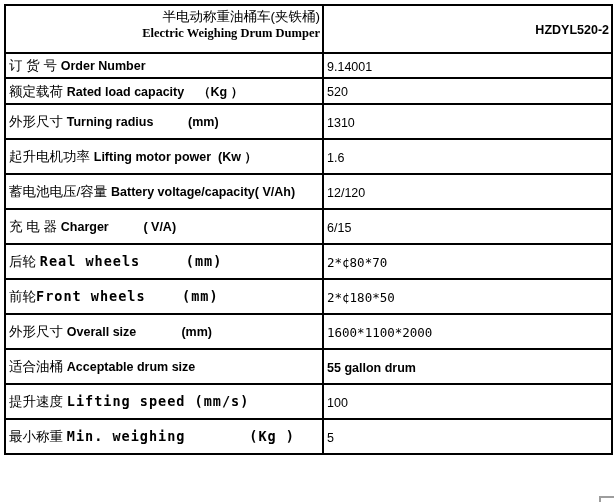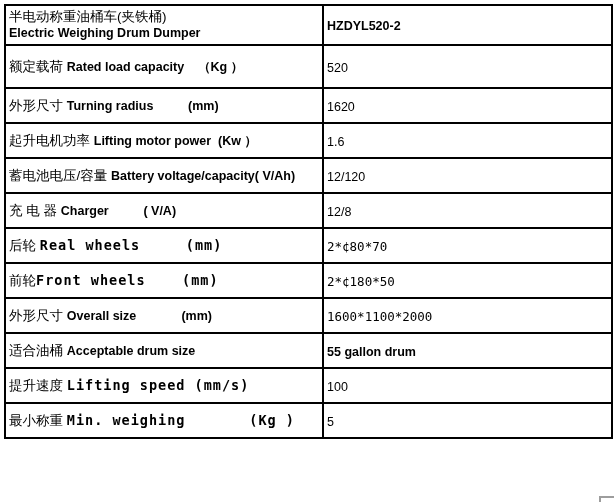--- a/index.html
+++ b/index.html
@@ -13,32 +13,32 @@
   }
   td{
     border:2px solid #000;
     padding:0 2px 0 3px;
     vertical-align:middle;
     overflow:hidden;
   }
   col.c-label{width:318px;}
   col.c-value{width:289px;}
   tr{height:35px;}
-  tr.r0{height:40px;}
+  tr.r0{height:48px;text-align:right;}
   tr.r1{height:25px;}
-  tr.r2{height:43px;}
+  tr.r2{height:26px;}
   tr.r0 td.label-cell{vertical-align:top;padding-top:2px;}
   .label-zh{font-size:13.5px;white-space:pre;}
   .label-en{font-weight:bold;font-size:12.5px;white-space:pre;}
   .label-en.mono{
     font-family:"DejaVu Sans Mono",monospace;
     font-size:13.5px;letter-spacing:1px;
   }
   .title-line1{font-size:13.5px;line-height:17px;white-space:pre;}
-  .title-line2{font-weight:bold;font-size:12.5px;line-height:17px;white-space:pre;}
+  .title-line2{font-weight:bold;font-size:12.5px;line-height:17px;white-space:pre;font-family:Liberation Serif, serif;}
   .value-text{font-size:12.5px;white-space:pre;}
   .value-text.bold{font-weight:bold;}
   .value-text.mono{font-family:"DejaVu Sans Mono",monospace;font-size:12.5px;}
   .corner-mark{
     position:absolute;left:599px;top:496px;width:15px;height:6px;
     border-top:2px solid #9d9d9d;border-left:2px solid #9d9d9d;
   }
 </style>
 </head>
 <body>
@@ -49,39 +49,43 @@
       <col class="c-value">
     </colgroup>
   <tbody>
       <tr class="r0">
         <td class="label-cell">
           <div class="title-line1">半电动称重油桶车(夹铁桶)</div>
           <div class="title-line2">Electric Weighing Drum Dumper</div>
         </td>
         <td class="value-cell"><span class="value-text bold">HZDYL520-2</span></td>
       </tr>
+      <tr class="r1">
+        <td class="label-cell"><span class="label-zh">订 货 号 </span><span class="label-en">Order Number</span></td>
+        <td class="value-cell"><span class="value-text">9.14001</span></td>
+      </tr>
       <tr class="r2">
         <td class="label-cell"><span class="label-zh">额定载荷 </span><span class="label-en">Rated load capacity    （Kg ）</span></td>
         <td class="value-cell"><span class="value-text">520</span></td>
       </tr>
       <tr class="r4">
         <td class="label-cell"><span class="label-zh">外形尺寸 </span><span class="label-en">Turning radius          (mm)</span></td>
-        <td class="value-cell"><span class="value-text">1620</span></td>
+        <td class="value-cell"><span class="value-text">1310</span></td>
       </tr>
       <tr class="r5">
         <td class="label-cell"><span class="label-zh">起升电机功率 </span><span class="label-en">Lifting motor power  (Kw ）</span></td>
         <td class="value-cell"><span class="value-text">1.6</span></td>
       </tr>
       <tr class="r6">
         <td class="label-cell"><span class="label-zh">蓄电池电压/容量 </span><span class="label-en">Battery voltage/capacity( V/Ah)</span></td>
         <td class="value-cell"><span class="value-text">12/120</span></td>
       </tr>
       <tr class="r7">
         <td class="label-cell"><span class="label-zh">充 电 器 </span><span class="label-en">Charger          ( V/A)</span></td>
-        <td class="value-cell"><span class="value-text">12/8</span></td>
+        <td class="value-cell"><span class="value-text">6/15</span></td>
       </tr>
       <tr class="r8">
         <td class="label-cell"><span class="label-zh">后轮 </span><span class="label-en mono">Real wheels     (mm)</span></td>
         <td class="value-cell"><span class="value-text mono">2*¢80*70</span></td>
       </tr>
       <tr class="r9">
         <td class="label-cell"><span class="label-zh">前轮</span><span class="label-en mono">Front wheels    (mm)</span></td>
         <td class="value-cell"><span class="value-text mono">2*¢180*50</span></td>
       </tr>
       <tr class="r10">

